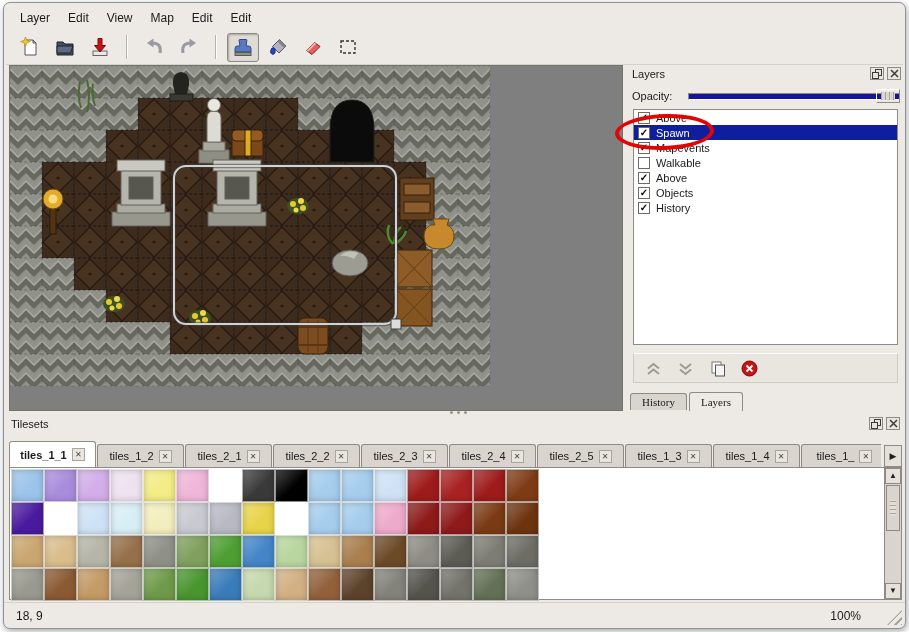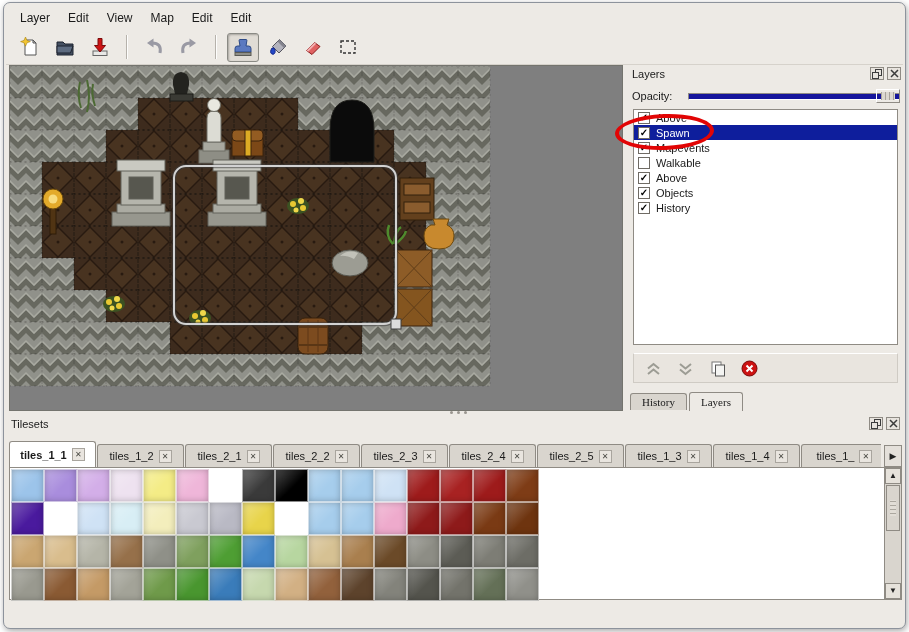--- a/index.html
+++ b/index.html
@@ -853,13 +853,18 @@
           <div class="tile" style="background-color: rgb(144, 144, 138);"></div>
         </div>
       <div class="vscroll">
         <div class="vs-btn">▲</div>
         <div class="vs-thumb"></div>
         <div class="vs-btn down">▼</div>
       </div>
     </div>
   </div>
 
+  <div class="statusbar">
+    <span class="sb-coords">18, 9</span>
+    <span class="sb-zoom">100%</span>
+    <div class="resize-grip"></div>
+  </div>
 </div>
 
 </body></html>

